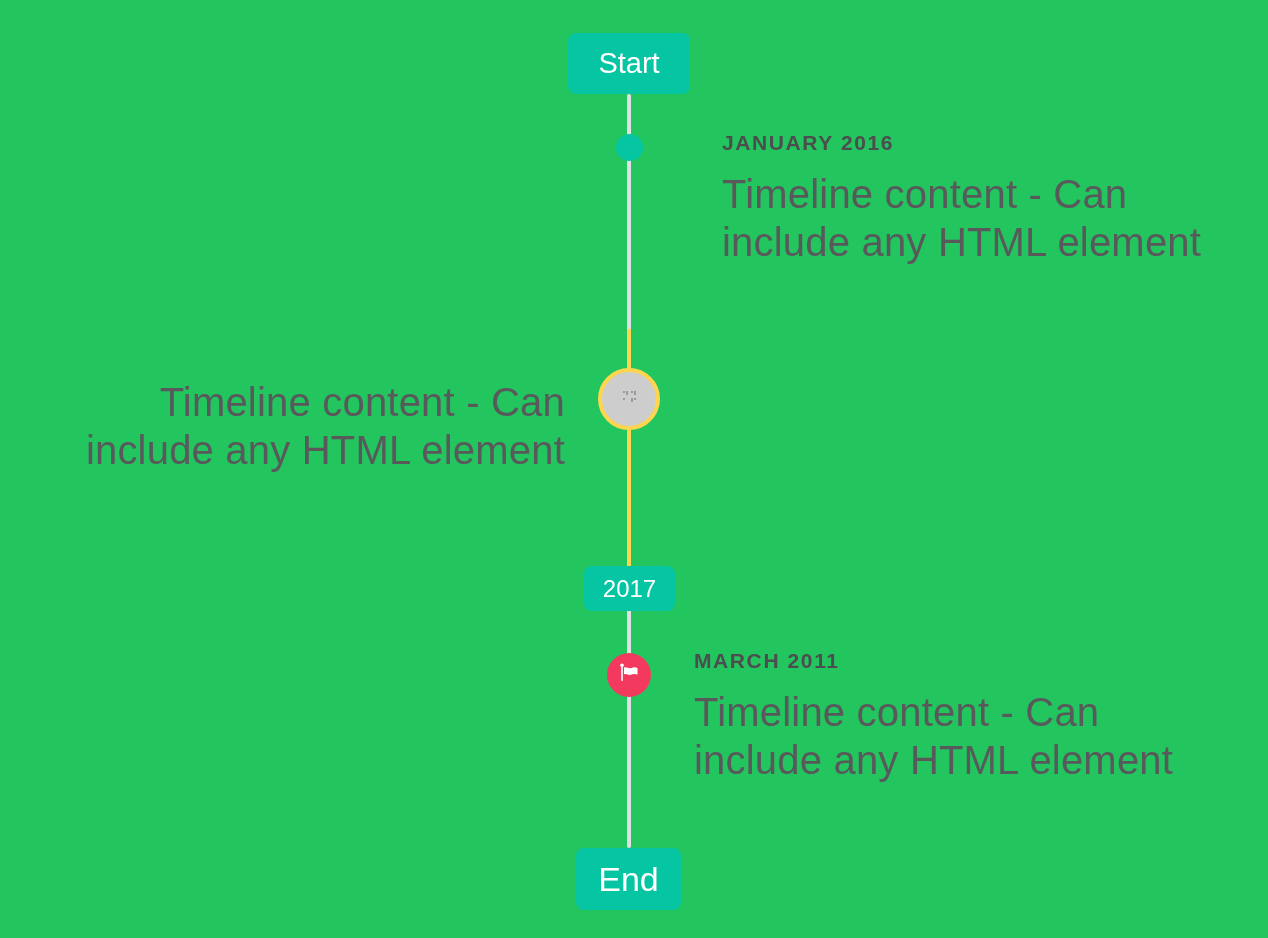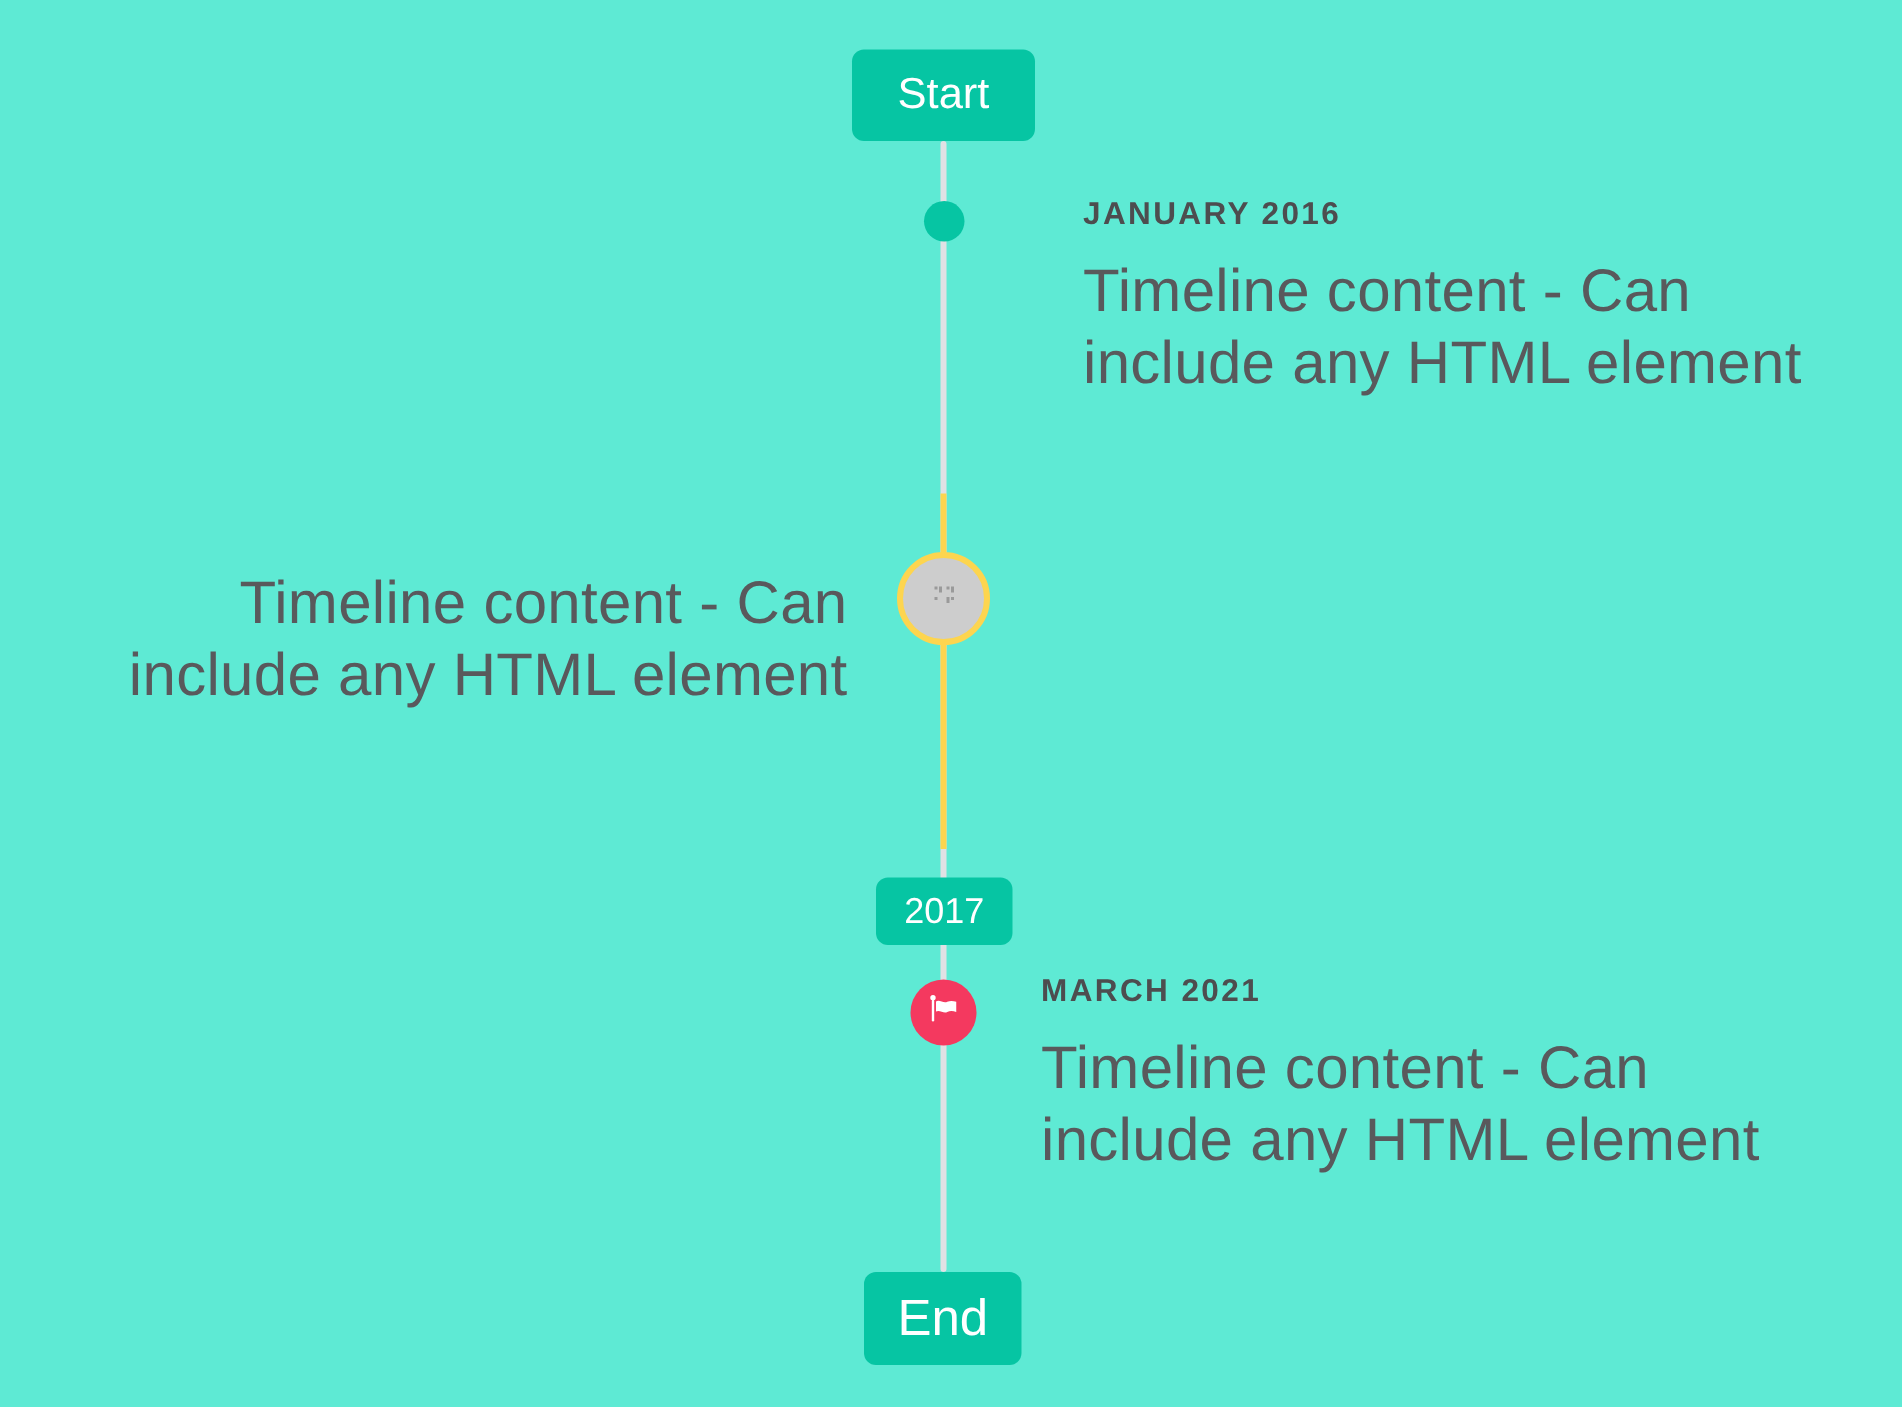--- a/index.html
+++ b/index.html
@@ -5,21 +5,21 @@
   html, body {
     margin: 0;
     padding: 0;
     background: #ffffff;
     font-family: "Liberation Sans", sans-serif;
   }
   .stage {
     position: relative;
     width: 1268px;
     height: 938px;
-    background: #5eead4;
+    background: #22c55e;
     overflow: hidden;
   }
   
   .line {
     position: absolute;
     left: 627px;
     top: 94px;
     width: 4px;
     height: 754px;
     background: #e1e1e4;
@@ -38,21 +38,21 @@
     position: absolute;
     display: flex;
     align-items: center;
     justify-content: center;
     background: #06c5a3;
     color: #ffffff;
     border-radius: 8px;
     z-index: 3;
   }
   .badge.start { left: 568px; top: 33px;  width: 122px; height: 61px; font-size: 29px; }
-  .badge.period{ left: 584px; top: 585px; width: 91px;  height: 45px; font-size: 24px; }
+  .badge.period{ left: 584px; top: 566px; width: 91px;  height: 45px; font-size: 24px; }
   .badge.end   { left: 576px; top: 848px; width: 105px; height: 62px; font-size: 34px; }
   
   .marker { position: absolute; z-index: 2; }
   .marker.dot {
     left: 616px; top: 134px;
     width: 27px; height: 27px;
     border-radius: 50%;
     background: #06c5a3;
   }
   .marker.image-circle {
@@ -143,21 +143,21 @@
         <g fill="#ffffff">
           <circle cx="5" cy="3.2" r="1.8"></circle>
           <rect x="4.2" y="4.5" width="1.6" height="14.5" rx="0.8"></rect>
           <path d="M7 5.6 C9.5 4.2, 12 7.2, 14.5 5.9 C16.5 4.9, 18.5 5.2, 20.5 5.9
                    L20.5 12.6 C18.5 11.9, 16.5 11.6, 14.5 12.6 C12 13.9, 9.5 10.9, 7 12.3 Z"></path>
         </g>
       </svg>
     </span>
   </div>
   <div class="item side-right mar">
-    <div class="date">MARCH 2021</div>
+    <div class="date">MARCH 2011</div>
     <div class="text">Timeline content - Can include any HTML element</div>
   </div>
 
   <div class="badge end">
     <span>End</span>
   </div>
 
 </div>
 
 </body></html>

